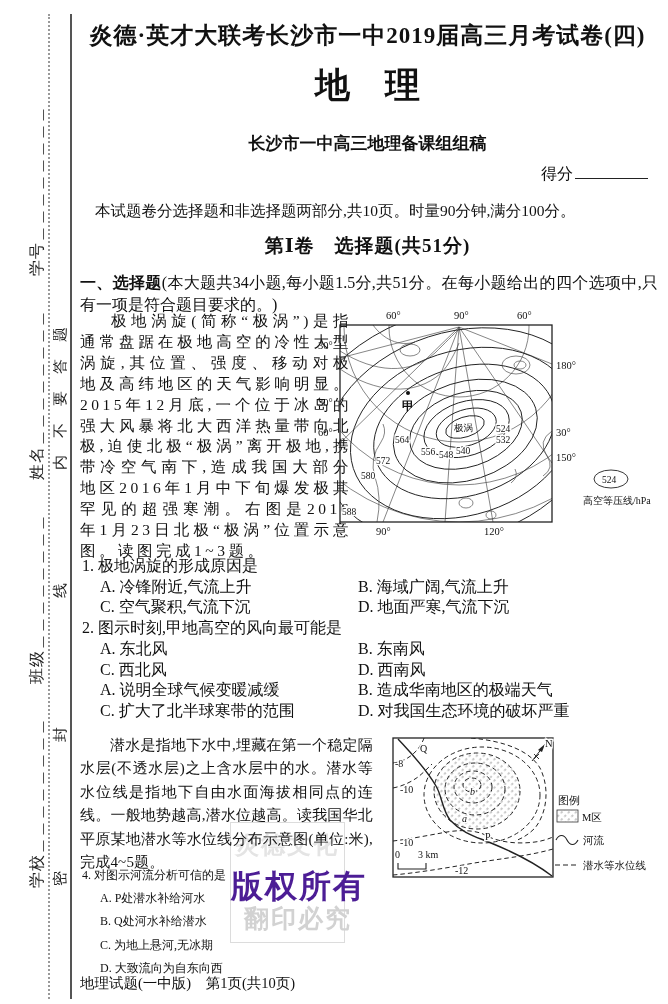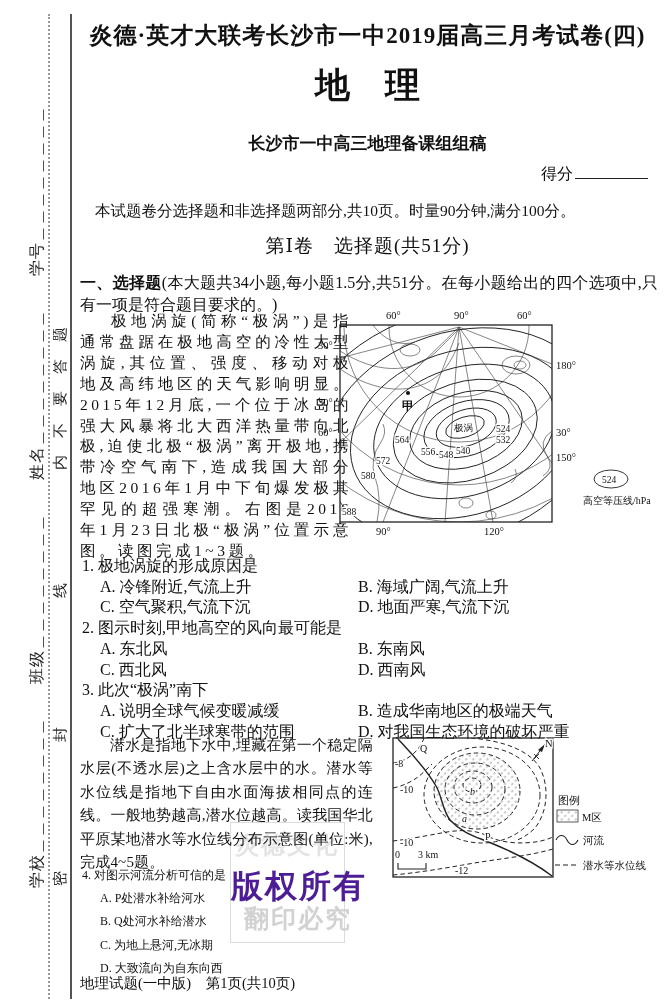--- a/index.html
+++ b/index.html
@@ -13,21 +13,21 @@
   .sidebar-fields{left:27px;top:888px;font-size:16px;letter-spacing:1px;color:#222;}
   .sidebar-seal{left:51px;top:886px;font-size:15px;letter-spacing:1px;color:#222;}
   
   .hdr{left:80px;top:20px;width:575px;text-align:center;font-size:23px;font-weight:bold;letter-spacing:1px;}
   .subject{left:80px;top:62px;width:575px;text-align:center;font-size:35px;font-weight:bold;}
   .subtitle{left:80px;top:132px;width:575px;text-align:center;font-size:17px;font-weight:bold;
             font-family:"Liberation Sans","DejaVu Sans",sans-serif;}
   .score{left:541px;top:164px;font-size:16px;}
   .score .blank{display:inline-block;width:73px;height:14px;border-bottom:1.2px solid #222;margin-left:2px;}
   .instructions{left:95px;top:201px;width:560px;font-size:15.5px;}
-  .section-title{left:80px;top:233px;width:575px;text-align:center;font-size:19px;font-weight:normal;letter-spacing:1px;}
+  .section-title{left:80px;top:233px;width:575px;text-align:center;font-size:19px;font-weight:bold;letter-spacing:1px;}
   .part-head{left:80px;top:272px;width:578px;font-size:16px;line-height:22px;text-align:justify;}
   .part-head b{font-family:Liberation Serif, serif;}
   .passage1{left:80px;top:311px;width:272px;font-size:15.5px;line-height:20.9px;letter-spacing:3.5px;
             text-align:justify;text-indent:2em;}
   .passage2{left:80px;top:734px;width:293px;font-size:15px;line-height:23.4px;letter-spacing:0.2px;
             text-align:justify;text-indent:2em;}
   .qblock{left:80px;top:556px;width:578px;font-size:16px;line-height:20.7px;}
   .q4block{left:80px;top:864px;width:340px;font-size:12px;line-height:23.2px;}
   .stem{margin-left:2px;}
   .orow{margin-left:20px;}
@@ -164,21 +164,20 @@
     </g>
   </svg>
 
   <div class="abs qblock">
     <div class="stem">1. 极地涡旋的形成原因是</div>
     <div class="orow"><span class="o1">A. 冷锋附近,气流上升</span><span>B. 海域广阔,气流上升</span></div>
     <div class="orow"><span class="o1">C. 空气聚积,气流下沉</span><span>D. 地面严寒,气流下沉</span></div>
     <div class="stem">2. 图示时刻,甲地高空的风向最可能是</div>
     <div class="orow"><span class="o1">A. 东北风</span><span>B. 东南风</span></div>
     <div class="orow"><span class="o1">C. 西北风</span><span>D. 西南风</span></div>
-    <div class="stem">3. 此次“极涡”南下</div>
     <div class="orow"><span class="o1">A. 说明全球气候变暖减缓</span><span>B. 造成华南地区的极端天气</span></div>
     <div class="orow"><span class="o1">C. 扩大了北半球寒带的范围</span><span>D. 对我国生态环境的破坏严重</span></div>
   </div>
 
   <div class="abs passage2">潜水是指地下水中,埋藏在第一个稳定隔水层(不透水层)之上含水层中的水。潜水等水位线是指地下自由水面海拔相同点的连线。一般地势越高,潜水位越高。读我国华北平原某地潜水等水位线分布示意图(单位:米),完成4~5题。</div>
 
   <svg class="abs" style="left:385px;top:733px;" width="283" height="165" viewBox="0 0 283 165">
     <defs>
       <pattern id="stip" width="5" height="5" patternUnits="userSpaceOnUse" patternTransform="rotate(45)">
         <line x1="1" y1="0" x2="1" y2="2.4" stroke="#777" stroke-width="0.8"></line>

